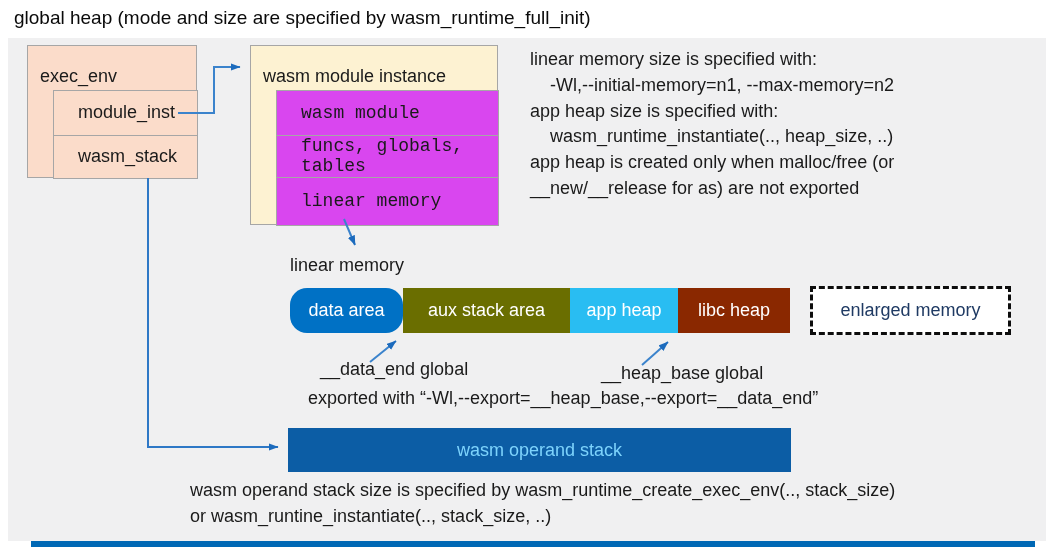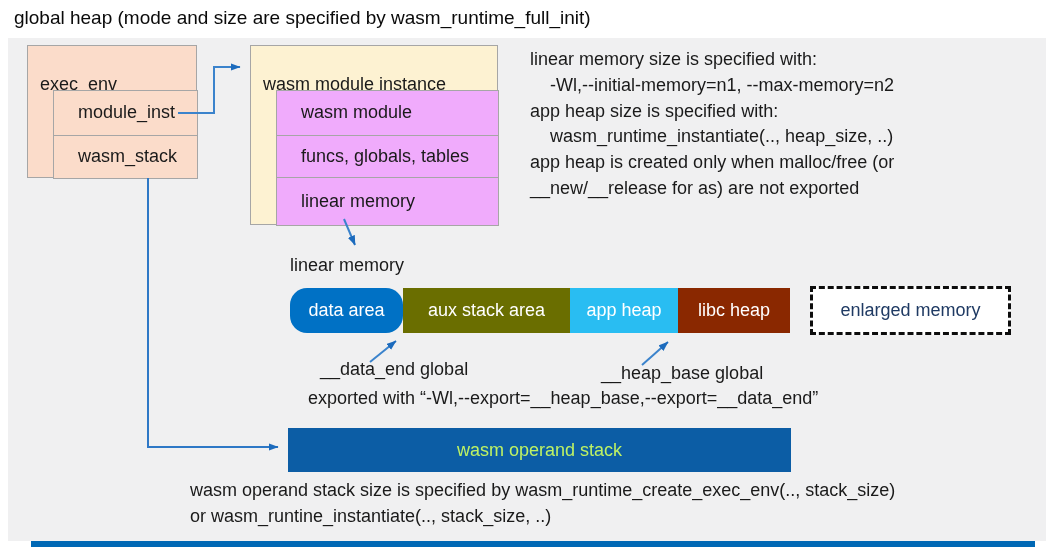--- a/index.html
+++ b/index.html
@@ -5,32 +5,32 @@
   html,body{margin:0;padding:0;background:#ffffff;}
   body{width:1054px;height:547px;position:relative;overflow:hidden;
        font-family:"Liberation Sans", sans-serif;color:#1a1a1a;}
   #stage{position:absolute;inset:0;}
   .abs{position:absolute;}
   #panel{left:8px;top:38px;width:1038px;height:503px;background:#f0f0f1;}
   #title{left:14px;top:7px;font-size:19px;color:#0a0a0a;white-space:nowrap;}
 
   
   .sbox{box-sizing:border-box;border:1.5px solid #a6a6a6;}
-  .sbox .hdr{position:absolute;left:0;top:16px;right:0;display:flex;align-items:center;
+  .sbox .hdr{position:absolute;left:0;top:8px;right:0;display:flex;align-items:center;
              padding-left:12px;font-size:18px;box-sizing:border-box;}
   .row{position:absolute;box-sizing:border-box;border:1.5px solid #a6a6a6;
        display:flex;align-items:center;padding-left:24px;font-size:18px;}
   #exec-env{left:27px;top:45px;width:170px;height:133px;background:#fbdcca;}
   #exec-env .hdr{height:45px;}
   #exec-env .row{left:25px;width:145px;background:#fbdcca;}
   #ee-row0{top:43.5px;height:46.5px;}
   #ee-row1{top:88.5px;height:44.5px;}
   #wmi{left:250px;top:45px;width:248px;height:180px;background:#fdf2d2;}
   #wmi .hdr{height:45px;}
-  #wmi .row{left:25px;width:223px;background:#f0abfc;}
+  #wmi .row{left:25px;width:223px;background:#d946ef;font-family:Liberation Mono, monospace;}
   #wmi-row0{top:43.5px;height:46.5px;}
   #wmi-row1{top:88.5px;height:43.5px;}
   #wmi-row2{top:130.5px;height:49.5px;}
 
   
   #notes{left:530px;top:47px;width:520px;font-size:18px;line-height:25.8px;}
   #notes .indent{padding-left:20px;}
 
   
   #lm-label{left:290px;top:255px;font-size:18px;}
@@ -43,21 +43,21 @@
   #seg-4{left:790px;width:201px;top:286px;height:49px;box-sizing:border-box;
          border:3px dashed #0d0d0d;color:#1f3a63;margin-left:20px;}
 
   
   #data-end{left:320px;top:359px;font-size:18px;}
   #heap-base{left:601px;top:363px;font-size:18px;}
   #export-note{left:308px;top:388px;font-size:18px;white-space:nowrap;}
 
   
   #os-bar{left:288px;top:428px;width:503px;height:44px;display:flex;align-items:center;
-          justify-content:center;color:#bef264;font-size:18px;}
+          justify-content:center;color:#7dd3fc;font-size:18px;}
   #os-notes{left:190px;top:477px;font-size:18px;line-height:26px;white-space:nowrap;}
 
   #strip{left:31px;top:541px;width:1004px;height:6px;}
 
   #connectors{position:absolute;left:0;top:0;pointer-events:none;}
 </style>
 </head>
 <body>
 
 <div id="stage">

